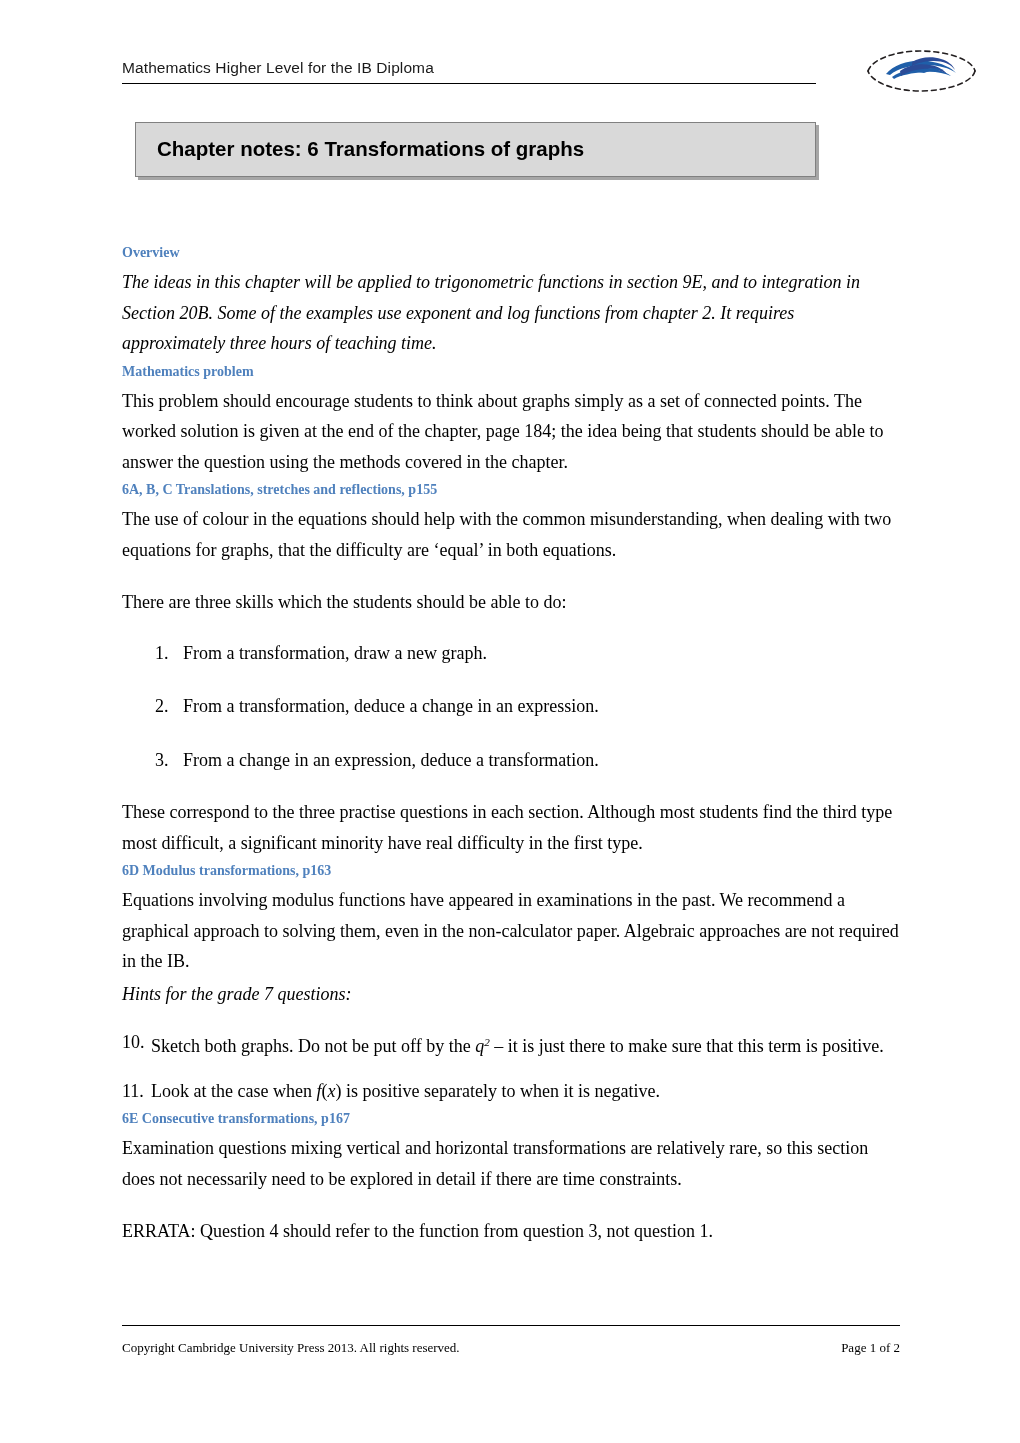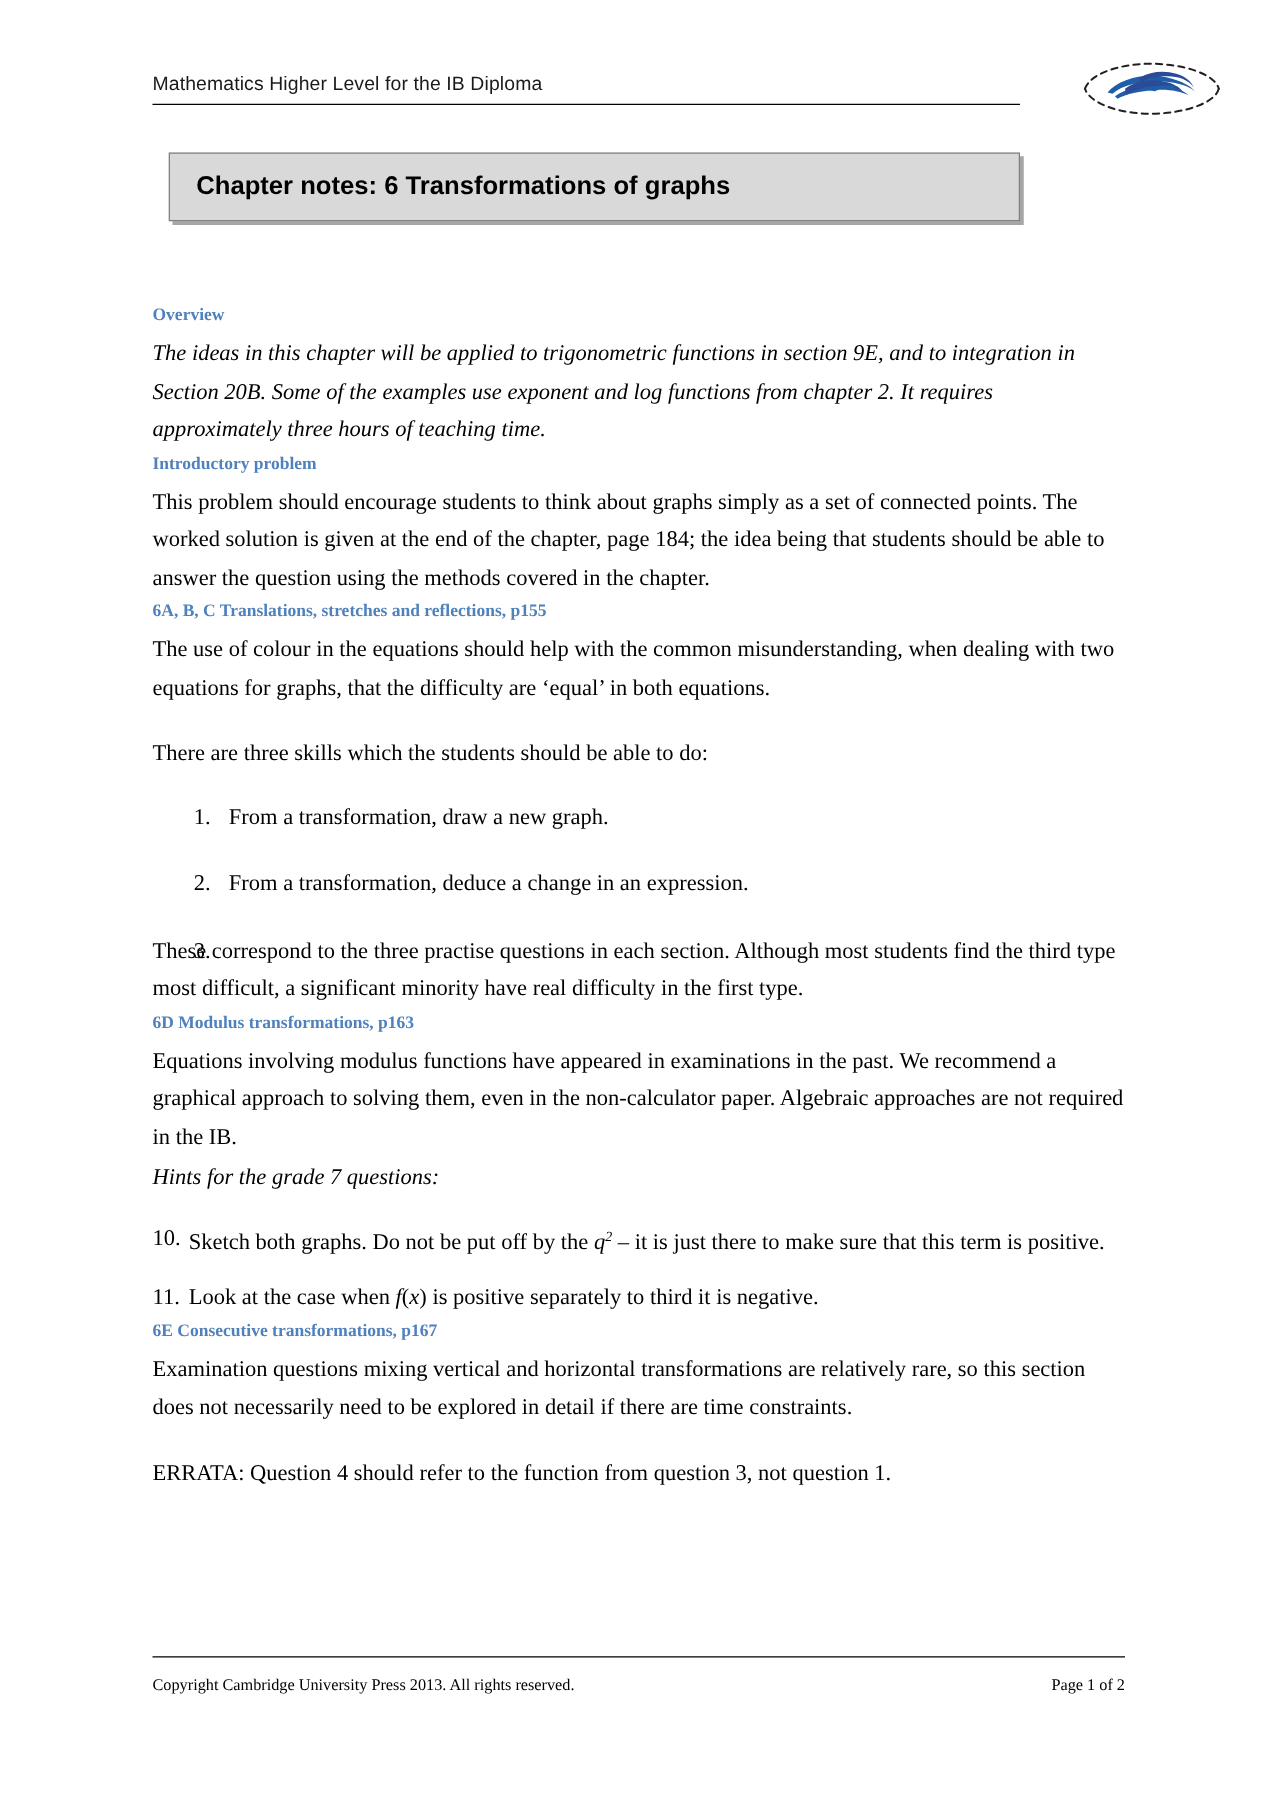--- a/index.html
+++ b/index.html
@@ -223,56 +223,57 @@
 
   <div class="title-box">
     <div class="title-box-text">Chapter notes: 6 Transformations of graphs</div>
   </div>
 
   <div class="content">
 
     <h2 class="section-head sec-overview">Overview</h2>
     <p class="body-text italic">The ideas in this chapter will be applied to trigonometric functions in section 9E, and to integration in Section 20B. Some of the examples use exponent and log functions from chapter 2. It requires approximately three hours of teaching time.</p>
 
-    <h2 class="section-head sec-intro">Introductory problem</h2>
+    <h2 class="section-head sec-intro">Mathematics problem</h2>
     <p class="body-text">This problem should encourage students to think about graphs simply as a set of connected points. The worked solution is given at the end of the chapter, page 184; the idea being that students should be able to answer the question using the methods covered in the chapter.</p>
 
     <h2 class="section-head sec-abc">6A, B, C Translations, stretches and reflections, p155</h2>
     <p class="body-text">The use of colour in the equations should help with the common misunderstanding, when dealing with two equations for graphs, that the difficulty are ‘equal’ in both equations.</p>
     <p class="body-text spaced">There are three skills which the students should be able to do:</p>
 
     <ol class="skills">
       <li>
         <span class="num">1.</span>
         <span>From a transformation, draw a new graph.</span>
       </li>
       <li>
         <span class="num">2.</span>
         <span>From a transformation, deduce a change in an expression.</span>
       </li>
       <li>
         <span class="num">3.</span>
+        <span>From a change in an expression, deduce a transformation.</span>
       </li>
     </ol>
 
     <p class="body-text spaced">These correspond to the three practise questions in each section. Although most students find the third type most difficult, a significant minority have real difficulty in the first type.</p>
 
     <h2 class="section-head sec-6d">6D Modulus transformations, p163</h2>
     <p class="body-text">Equations involving modulus functions have appeared in examinations in the past. We recommend a graphical approach to solving them, even in the non-calculator paper. Algebraic approaches are not required in the IB.</p>
 
     <p class="body-text hints-label">Hints for the grade 7 questions:</p>
 
     <ol class="hints">
       <li>
         <span class="num">10.</span>
         <span>Sketch both graphs. Do not be put off by the </span><span class="mathit">q</span><sup class="mathsup">2</sup><span> – it is just there to make sure that this term is positive.</span>
       </li>
       <li>
         <span class="num">11.</span>
-        <span>Look at the case when </span><span class="mathit">f</span><span>(</span><span class="mathit">x</span><span>)</span><span> is positive separately to third it is negative.</span>
+        <span>Look at the case when </span><span class="mathit">f</span><span>(</span><span class="mathit">x</span><span>)</span><span> is positive separately to when it is negative.</span>
       </li>
     </ol>
 
     <h2 class="section-head sec-6e">6E Consecutive transformations, p167</h2>
     <p class="body-text">Examination questions mixing vertical and horizontal transformations are relatively rare, so this section does not necessarily need to be explored in detail if there are time constraints.</p>
     <p class="body-text spaced">ERRATA: Question 4 should refer to the function from question 3, not question 1.</p>
 
   </div>
 
   <div class="footer-rule"></div>

